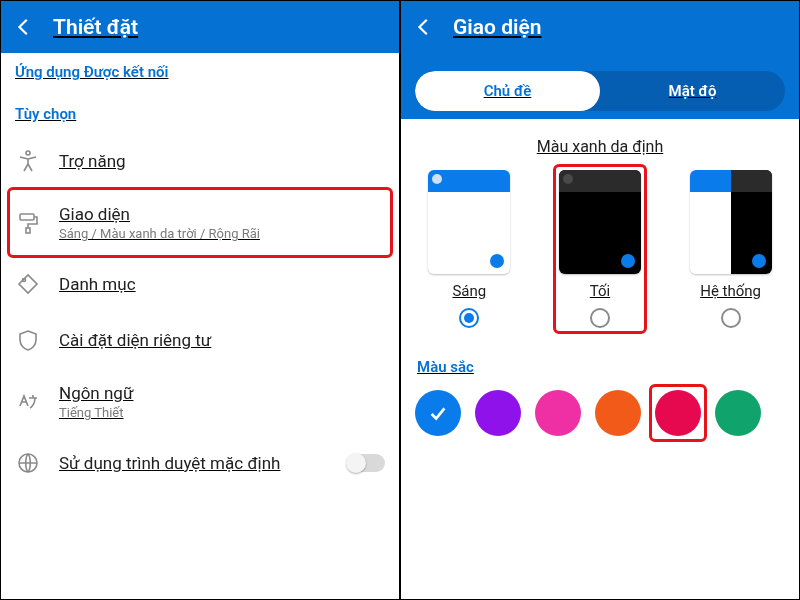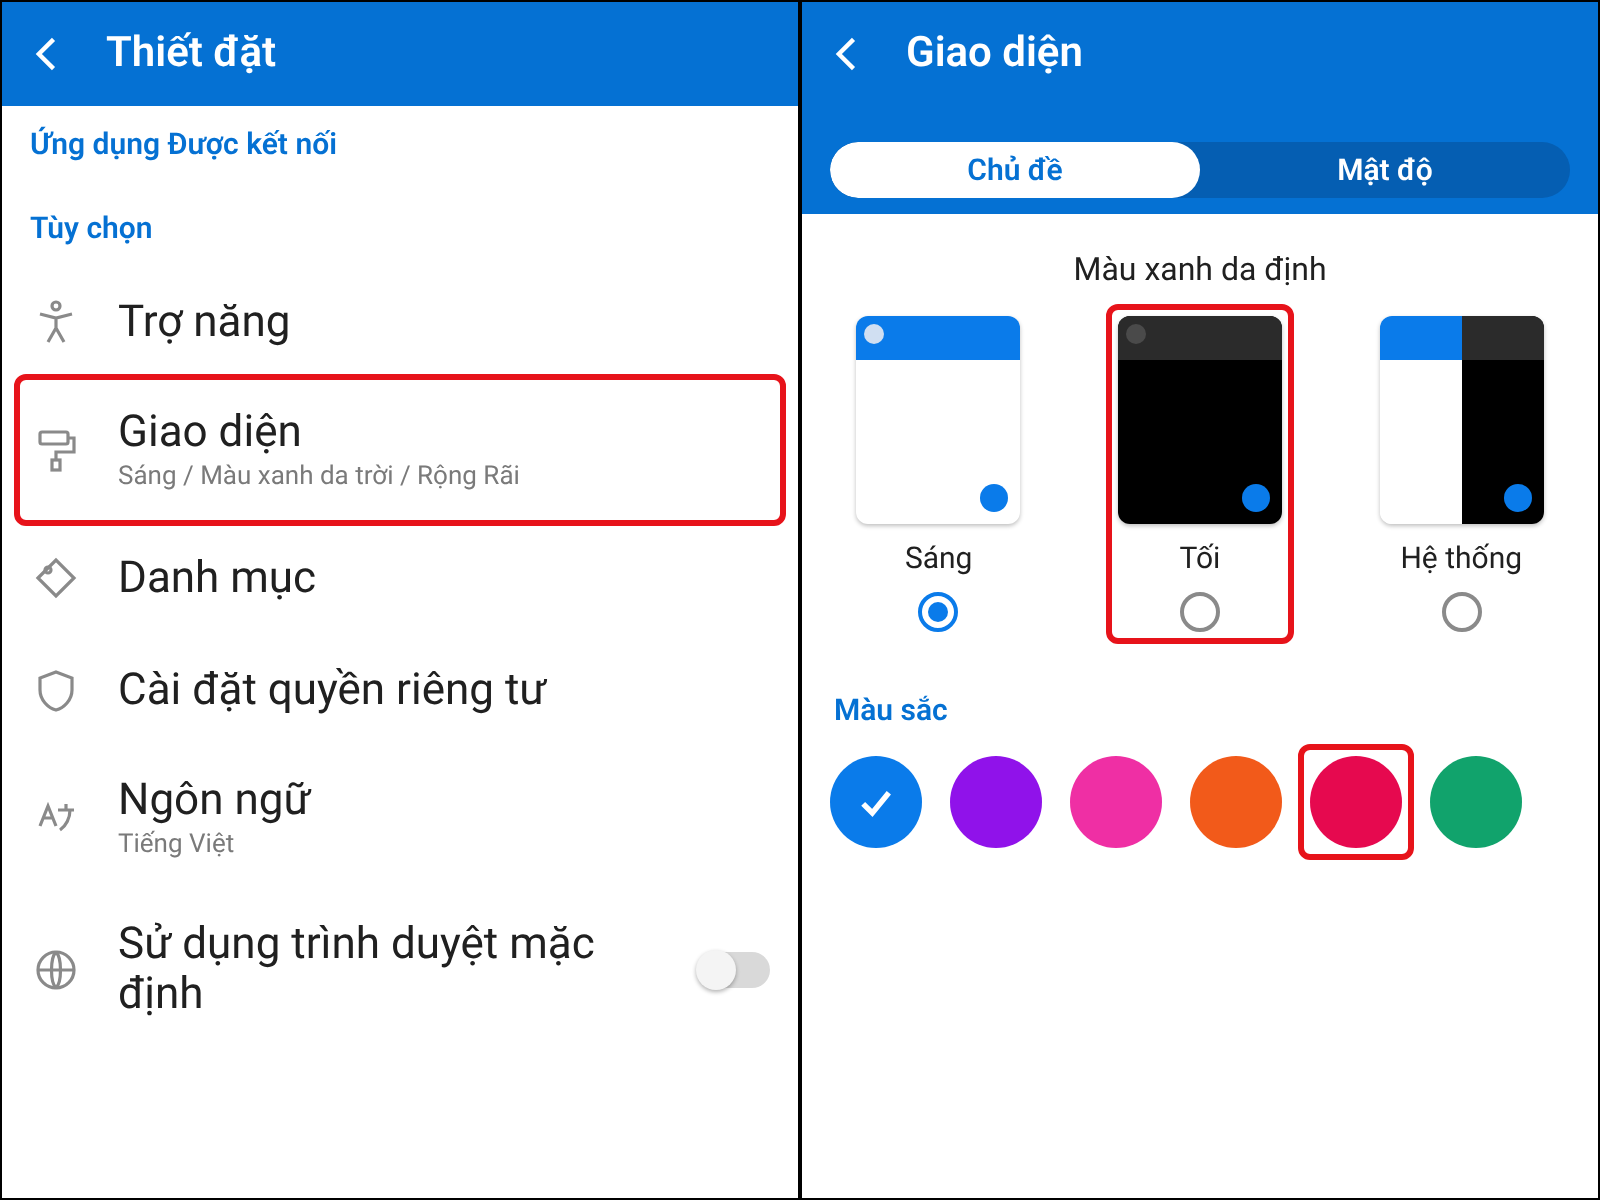--- a/index.html
+++ b/index.html
@@ -7,21 +7,21 @@
     font-family: -apple-system, Roboto, "Segoe UI", sans-serif;
     background: #ddd;
     display: flex;
     justify-content: center;
     align-items: flex-start;
     padding: 0;
     width: 800px;
     height: 600px;
     overflow: hidden;
   }
-  .screens { display: flex; gap: 0; }
+  .screens { display: flex; gap: 0; text-decoration: underline; }
   .screen {
     width: 400px;
     height: 600px;
     background: #fff;
     position: relative;
     border: 1px solid #000;
     overflow: hidden;
   }
   .header {
     background: #0571d3;
@@ -61,21 +61,21 @@
     position: relative;
   }
   .list-icon {
     width: 26px; height: 26px;
     display: flex; align-items: center; justify-content: center;
     color: #8a8a8a;
     flex-shrink: 0;
   }
   .list-icon svg { stroke: #8a8a8a; stroke-width: 1.6; fill: none; }
   .list-text { display: flex; flex-direction: column; }
-  .list-title { font-size: 22px; color: #202020; }
+  .list-title { font-size: 17px; color: #202020; }
   .list-sub { font-size: 13px; color: #7a7a7a; margin-top: 2px; }
   .highlight-red {
     position: absolute;
     border: 3px solid #e7131a;
     border-radius: 6px;
     pointer-events: none;
   }
   .toggle {
     margin-left: auto;
     width: 38px; height: 18px;
@@ -96,21 +96,21 @@
   
   .seg-wrap {
     padding: 18px 14px 8px 14px;
     background: #0571d3;
   }
   .seg {
     display: flex;
     background: #055eb2;
     border-radius: 22px;
     overflow: hidden;
-    height: 28px;
+    height: 40px;
   }
   .seg-btn {
     flex: 1;
     display: flex; align-items: center; justify-content: center;
     font-size: 15px; font-weight: 600;
     cursor: pointer;
     color: #ffffff;
   }
   .seg-btn.active {
     background: #fff;
@@ -244,33 +244,33 @@
         </div>
     </div>
 
     <div class="list-item">
       <span class="list-icon">
         <svg viewBox="0 0 24 24" width="24" height="24">
             <path d="M12 3 L20 6 L20 12 C20 17 16 21 12 22 C8 21 4 17 4 12 L4 6 Z"></path>
           </svg>
       </span>
       <div class="list-text">
-          <span class="list-title">Cài đặt quyền riêng tư</span>
+          <span class="list-title">Cài đặt diện riêng tư</span>
         </div>
     </div>
 
     <div class="list-item">
       <span class="list-icon">
         <svg viewBox="0 0 24 24" width="24" height="24">
             <path d="M4 16 L8 6 L12 16 M5.5 12 L10.5 12 M13 8 L21 8 M17 8 L17 5 M14 18 C17 16 19 12 19 8"></path>
           </svg>
       </span>
       <div class="list-text">
         <span class="list-title">Ngôn ngữ</span>
-        <span class="list-sub">Tiếng Việt</span>
+        <span class="list-sub">Tiếng Thiết</span>
       </div>
     </div>
 
     <div class="list-item">
       <span class="list-icon">
         <svg viewBox="0 0 24 24" width="24" height="24">
             <circle cx="12" cy="12" r="9"></circle>
             <path d="M3 12 L21 12 M12 3 C15 6 15 18 12 21 M12 3 C9 6 9 18 12 21"></path>
           </svg>
       </span>

